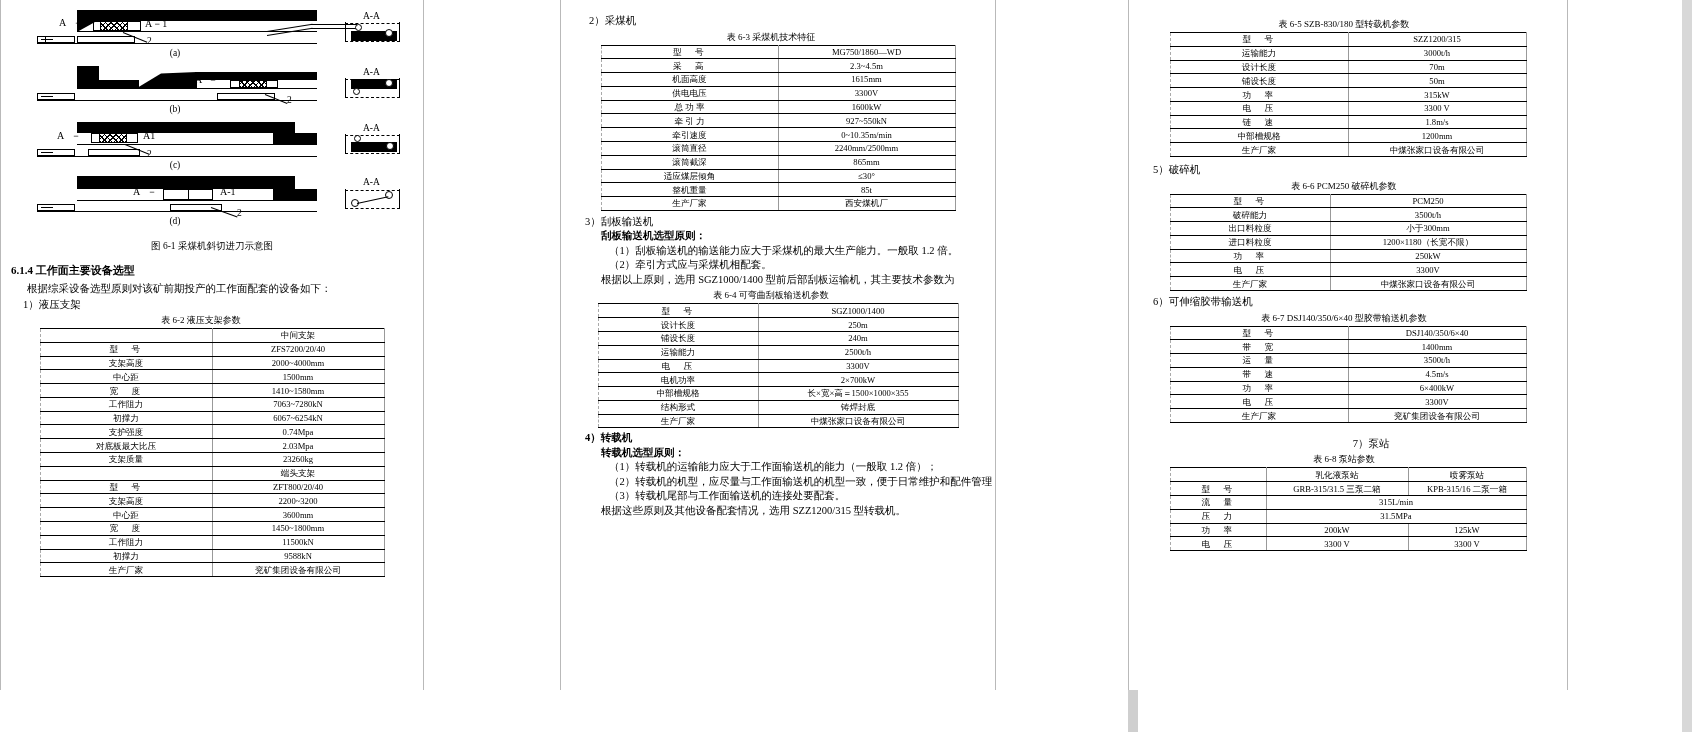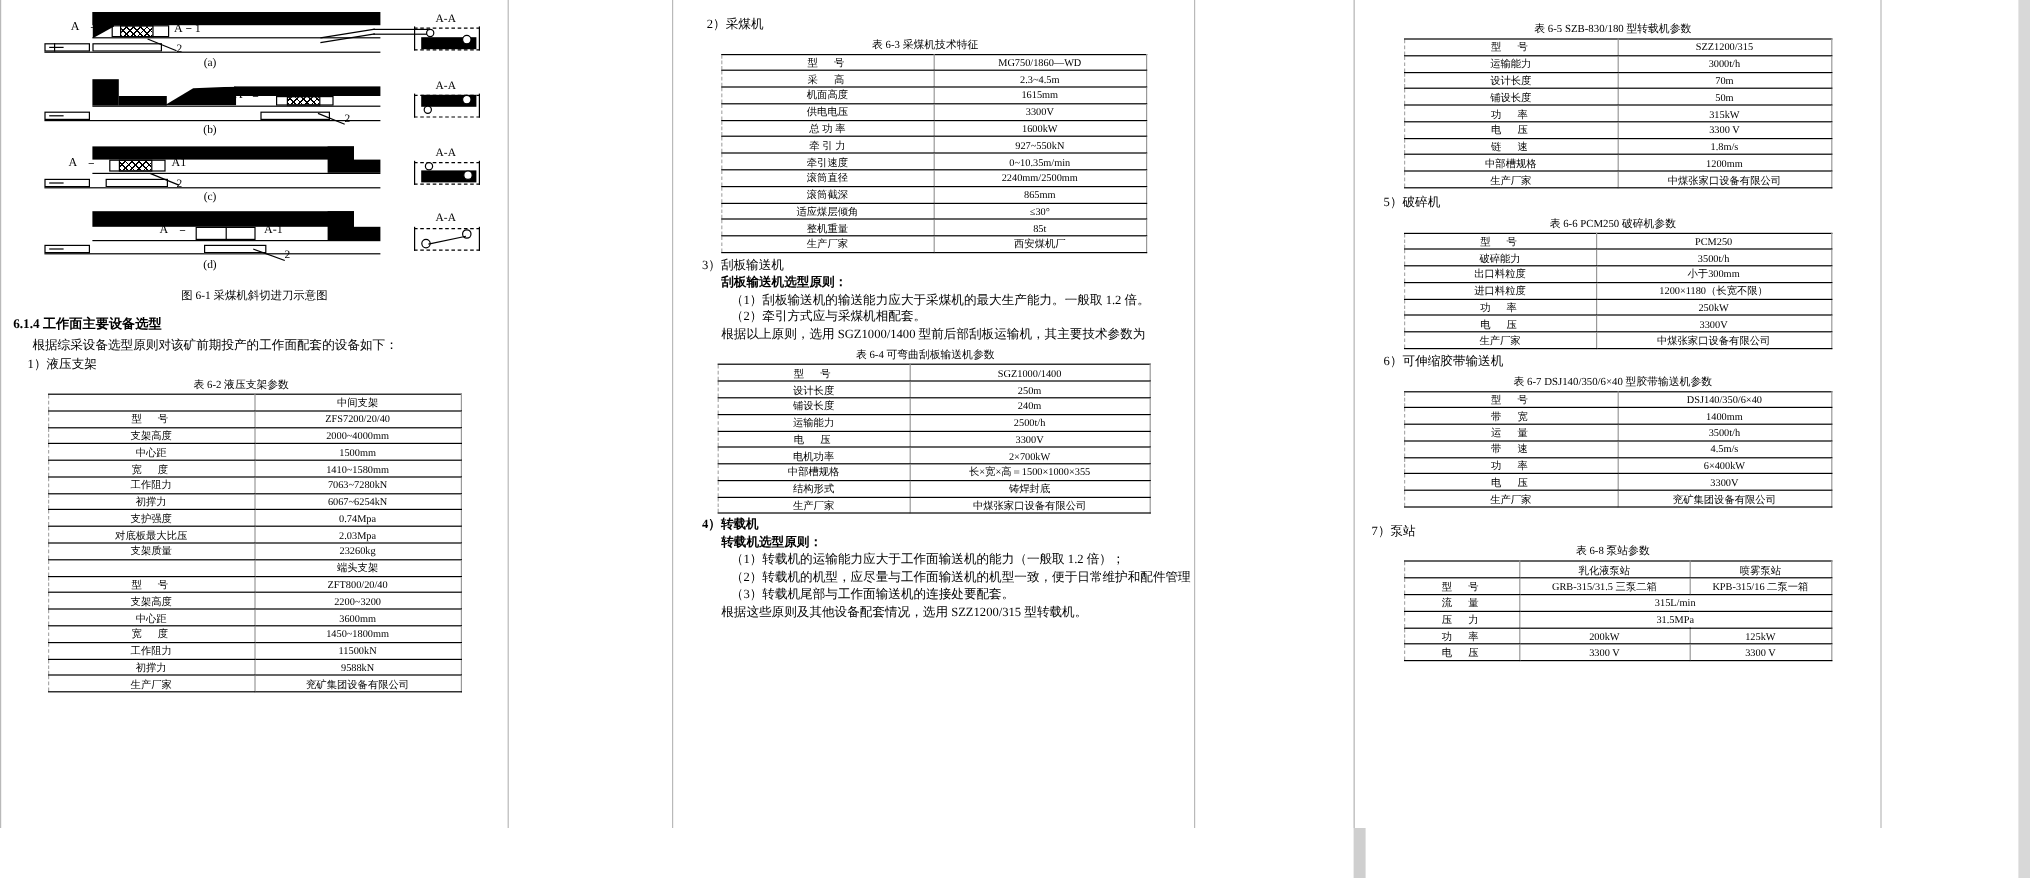--- a/index.html
+++ b/index.html
@@ -578,21 +578,21 @@
             <td class="lbl sp">电　压</td>
             <td>3300V</td>
           </tr>
           <tr>
             <td class="lbl">生产厂家</td>
             <td>兖矿集团设备有限公司</td>
           </tr>
         </tbody>
     </table>
 
-    <div class="body-line" style="margin:14px 0 0 14px;">7）泵站</div>
+    <div class="body-line" style="margin:14px 0 0 46px;text-align:center;">7）泵站</div>
 
     <div class="tbl-caption" style="width:430px;">表 6-8 泵站参数</div>
     <table class="param t68" style="margin:0 auto;">
       <tbody>
           <tr>
             <td class="lbl"></td>
             <td>乳化液泵站</td>
             <td>喷雾泵站</td>
           </tr>
           <tr>

